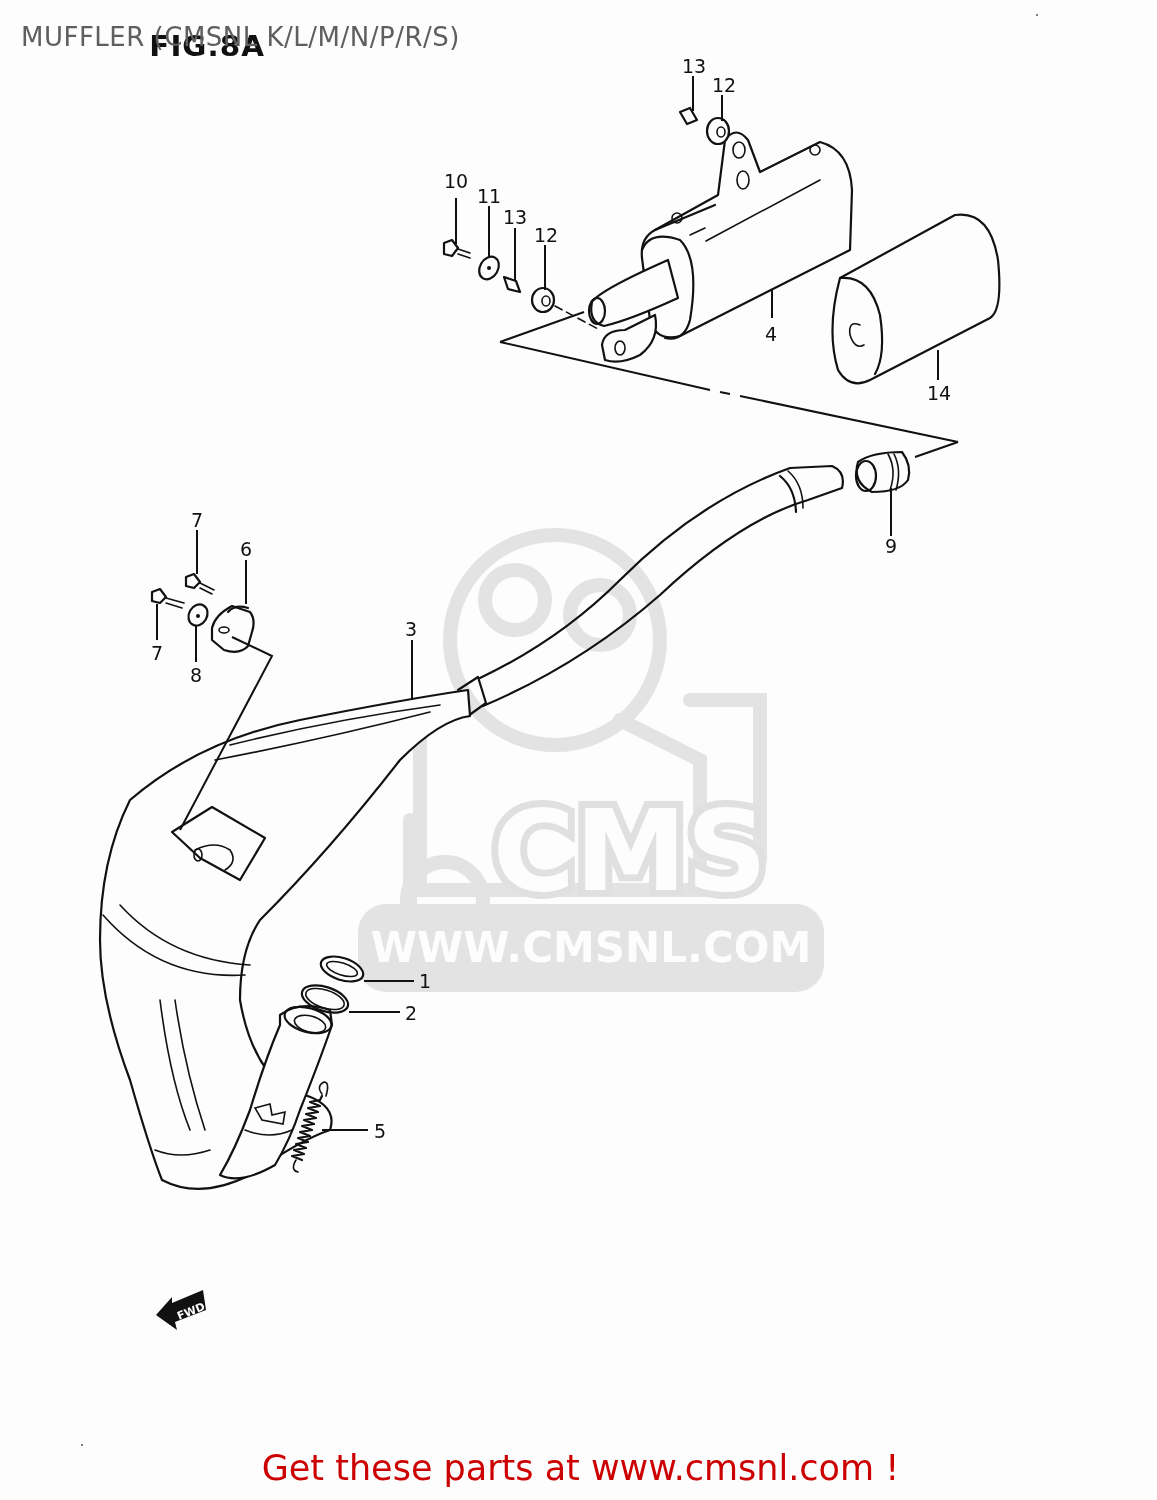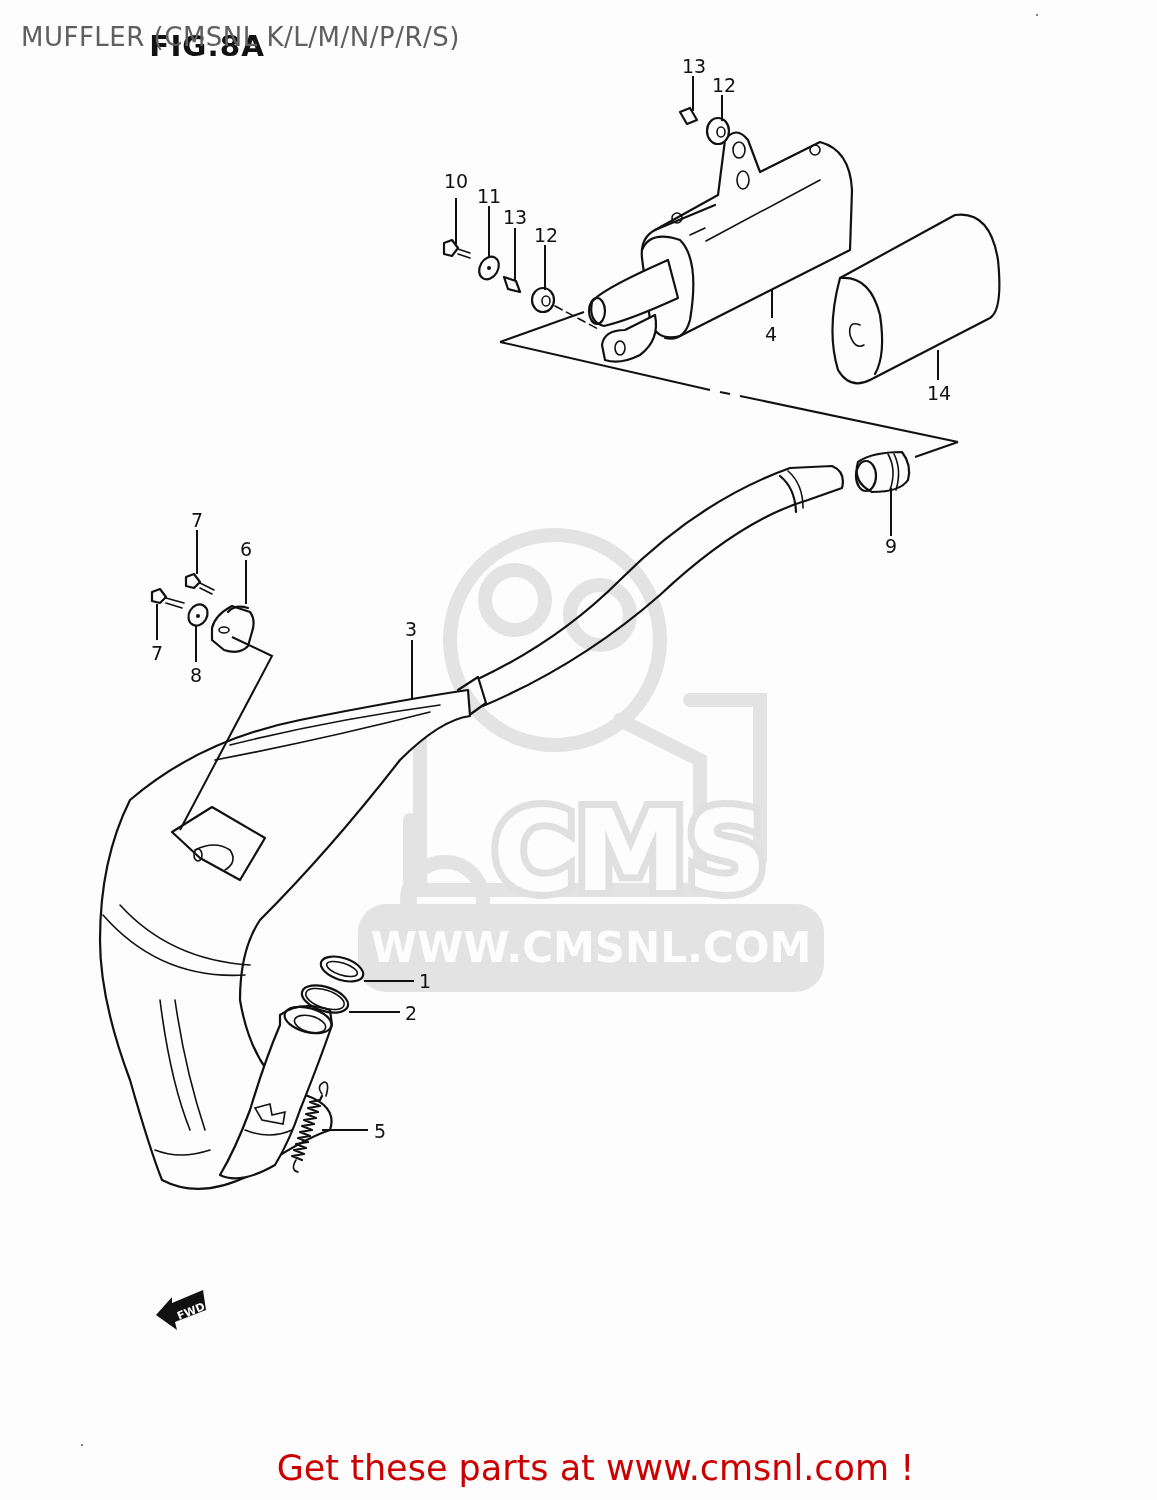--- a/index.html
+++ b/index.html
@@ -20,21 +20,21 @@
       font-family: "DejaVu Sans", sans-serif; font-size: 19px; fill: #111;
     }
     .wm-text {
       font-family: "DejaVu Sans", sans-serif; font-weight: bold; fill: #fdfdfd;
     }
     .footer {
       position: absolute; left: 0; width: 1157px; top: 1448px; text-align: center;
       font-family: "DejaVu Sans", sans-serif; font-size: 35px; color: #cc0000;
       z-index: 3;
     }
-    .footer span { position: relative; left: 17px; text-align: right; }
+    .footer span { position: relative; left: 2px; text-align: right; }
     .line { stroke: #111; stroke-width: 2.2; fill: none; stroke-linecap: round; stroke-linejoin: round; }
     .thin { stroke: #111; stroke-width: 1.6; fill: none; stroke-linecap: round; }
     .leader { stroke: #111; stroke-width: 2; fill: none; }
     .part-fill { fill: #fdfdfd; }
   </style>
 </head>
 <body>
 
 <div class="title">MUFFLER (CMSNL K/L/M/N/P/R/S)</div>
 <div class="fig">FIG.8A</div>

